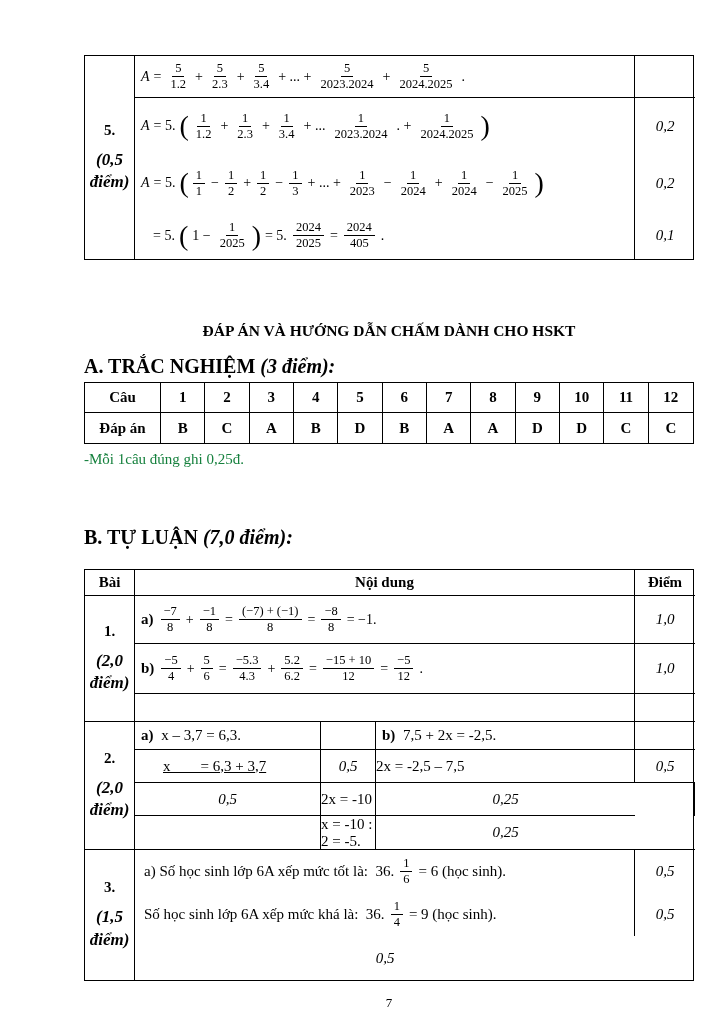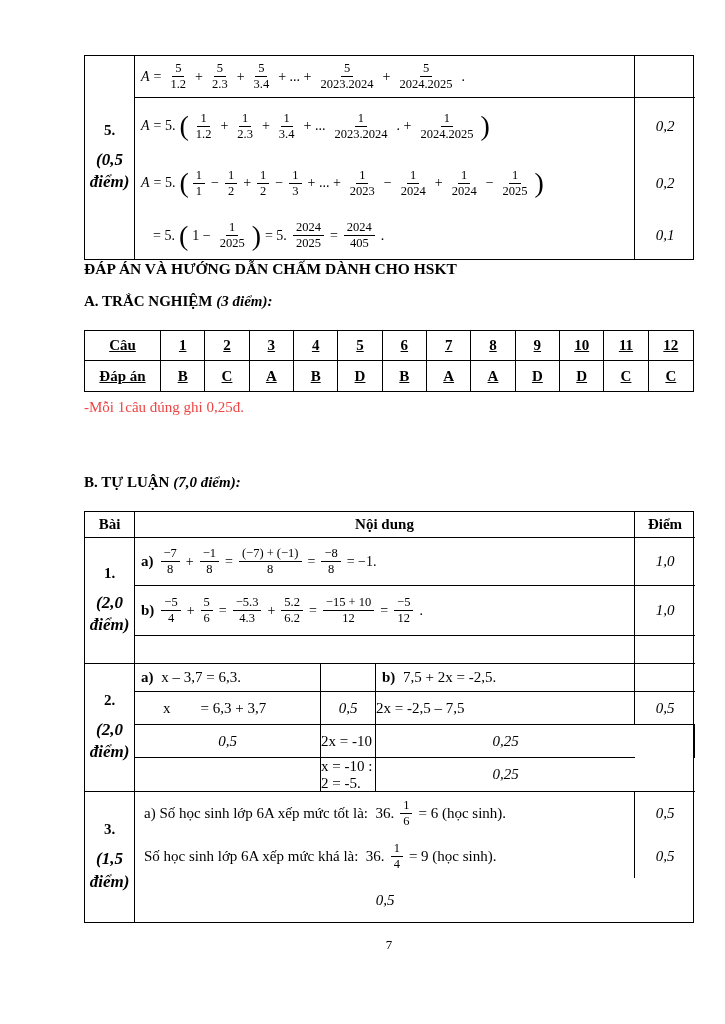--- a/index.html
+++ b/index.html
@@ -22,34 +22,34 @@
   .formula .mvar{font-style:italic;margin:0 1px 0 0;}
   .formula .bp{font-size:28px;font-weight:300;line-height:0.85;margin:0 1px;}
   .frac{display:inline-flex;flex-direction:column;align-items:center;text-align:center;font-size:12.5px;line-height:1.18;margin:0 3px;}
   .frac .fn{border-bottom:1px solid #000;padding:0 3px;}
   .frac .fd{padding:0 3px;}
   .f15{font-size:15px;}
   .ind{margin-left:9px;}
   
   .t5{grid-template-columns:50px 500px 60px;grid-template-rows:42px 56px 58px 47px;}
   
-  .heading{font-weight:bold;font-size:15.5px;}
-  .seclabel{margin-top:15px;font-weight:bold;font-size:15px;}
+  .heading{margin-top:62px;text-align:center;font-weight:bold;font-size:15.5px;}
+  .seclabel{margin-top:15px;font-weight:bold;font-size:20px;}
   .seclabel .note{font-style:italic;}
   .mcnote{margin-top:7px;font-size:15px;}
   .secb{margin-top:58px;}
   
-  .mc{margin-top:20px;grid-template-columns:76px repeat(12,1fr);grid-auto-rows:30px;text-decoration:underline;}
+  .mc{margin-top:4px;grid-template-columns:76px repeat(12,1fr);grid-auto-rows:30px;}
   .mc .cell{display:flex;align-items:center;justify-content:center;font-weight:bold;}
   
   .tb{margin-top:20px;grid-template-columns:50px 500px 60px;grid-template-rows:26px 48px 50px 28px 128px 42px 44px 44px;}
   .hcell{display:flex;align-items:center;justify-content:center;font-weight:bold;}
   .inner{display:grid;grid-template-columns:186px 55px 259px 60px;grid-template-rows:28px 33px 33px 33px;}
   .headcell{display:flex;align-items:center;padding-left:6px;}
-  .eqL{display:flex;align-items:center;padding-left:28px;}
+  .eqL{display:flex;align-items:center;padding-left:28px;text-decoration:underline;}
   .eqC{display:flex;align-items:center;justify-content:flex-start;}
   .pagenum{margin-top:14px;text-align:center;font-size:13px;}
   b.pref{margin-right:4px;}
 </style>
 </head>
 <body>
 
 <div class="page">
 
   <div class="grid t5">
@@ -224,21 +224,21 @@
     <div class="cell br">D</div>
     <div class="cell br">B</div>
     <div class="cell br">A</div>
     <div class="cell br">A</div>
     <div class="cell br">D</div>
     <div class="cell br">D</div>
     <div class="cell br">C</div>
     <div class="cell">C</div>
   </div>
 
-  <div class="mcnote" style="color:#ef4444">-Mỗi 1câu đúng ghi 0,25đ.</div>
+  <div class="mcnote" style="color:#15803d">-Mỗi 1câu đúng ghi 0,25đ.</div>
 
   <div class="seclabel secb">
     <span>B. TỰ LUẬN </span><span class="note">(7,0 điểm):</span>
   </div>
 
   <div class="grid tb">
 
     <div class="cell br bb hcell">Bài</div>
     <div class="cell br bb hcell">Nội dung</div>
     <div class="cell bb hcell">Điểm</div>

